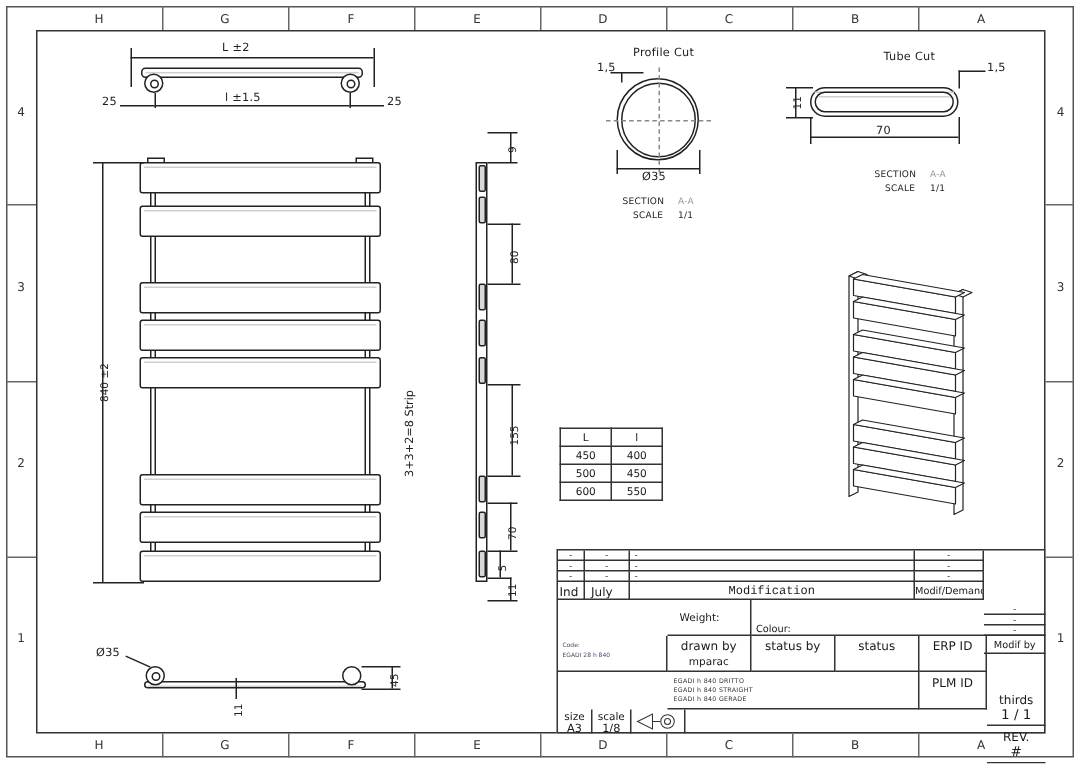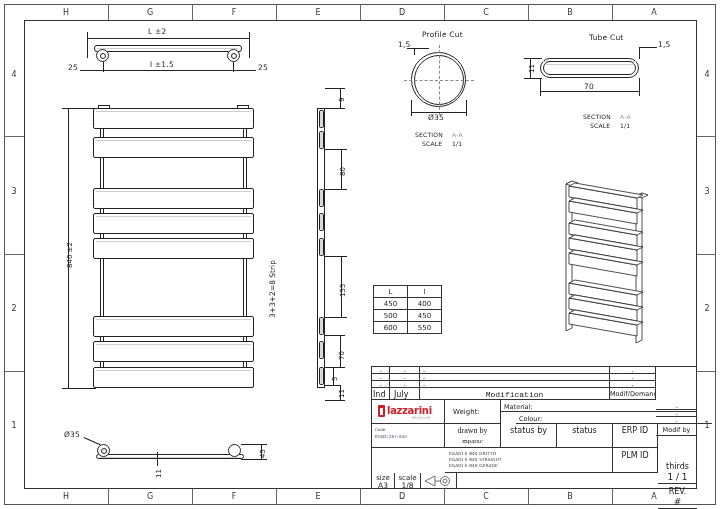--- a/index.html
+++ b/index.html
@@ -349,45 +349,35 @@
     <div class="c" style="left:48px;top:21px;width:190px;height:12px;font-family:Liberation Mono, monospace;">
       <div class="tcell-txt mid ctr" style="left:0;top:2px;">Modification</div>
     </div>
     <div class="c" style="left:238px;top:21px;width:46px;height:12px;">
       <div class="tcell-txt mid ctr" style="left:0;top:2px;font-size:6.5px;">Modif/Demand</div>
     </div>
     <div class="c nb" style="left:284px;top:21px;width:41px;height:12px;">
       <div class="tcell-txt mid ctr" style="left:0;top:2px;font-size:6.5px;">Modif by</div>
     </div>
 
-    <div class="c" style="left:0;top:33px;width:73px;height:24px;">
-      <div class="logo">
-        <div class="bk"></div>
-        <div class="wm">lazzarini</div>
-        <div class="sub">PROFILER</div>
-      </div>
-    </div>
 
     <div class="c" style="left:73px;top:33px;width:56px;height:24px;">
       <div class="tcell-txt" style="left:8px;top:8px;font-size:7px;">Weight:</div>
     </div>
 
-    <div class="c" style="left:129px;top:33px;width:196px;height:12px;border-right:none;">
-      <div class="tcell-txt" style="left:3px;top:3px;font-size:6.5px;">Material:</div>
-    </div>
-    <div class="c" style="left:129px;top:45px;width:196px;height:12px;border-right:none;margin-left:15px;">
+    <div class="c" style="left:129px;top:45px;width:196px;height:12px;border-right:none;">
       <div class="tcell-txt" style="left:3px;top:3px;font-size:6.5px;">Colour:</div>
     </div>
 
     <div class="c" style="left:0;top:57px;width:73px;height:24px;">
       <div class="tcell-txt codetxt" style="left:3px;top:3px;">Code:</div>
       <div class="tcell-txt codetxt" style="left:3px;top:10px;">EGADI 28 h 840</div>
     </div>
 
-    <div class="c" style="left:73px;top:57px;width:56px;height:24px;font-family:Liberation Serif, serif;">
+    <div class="c" style="left:73px;top:57px;width:56px;height:24px;">
       <div class="tcell-txt mid ctr" style="left:0;top:2px;">drawn by</div>
       <div class="tcell-txt mid ctr" style="left:0;top:13px;font-size:7px;">mparac</div>
     </div>
 
     <div class="c" style="left:129px;top:57px;width:56px;height:24px;">
       <div class="tcell-txt mid ctr" style="left:0;top:2px;">status by</div>
       <div class="tcell-txt mid ctr" style="left:0;top:13px;font-size:7px;"></div>
     </div>
 
     <div class="c" style="left:185px;top:57px;width:56px;height:24px;">

